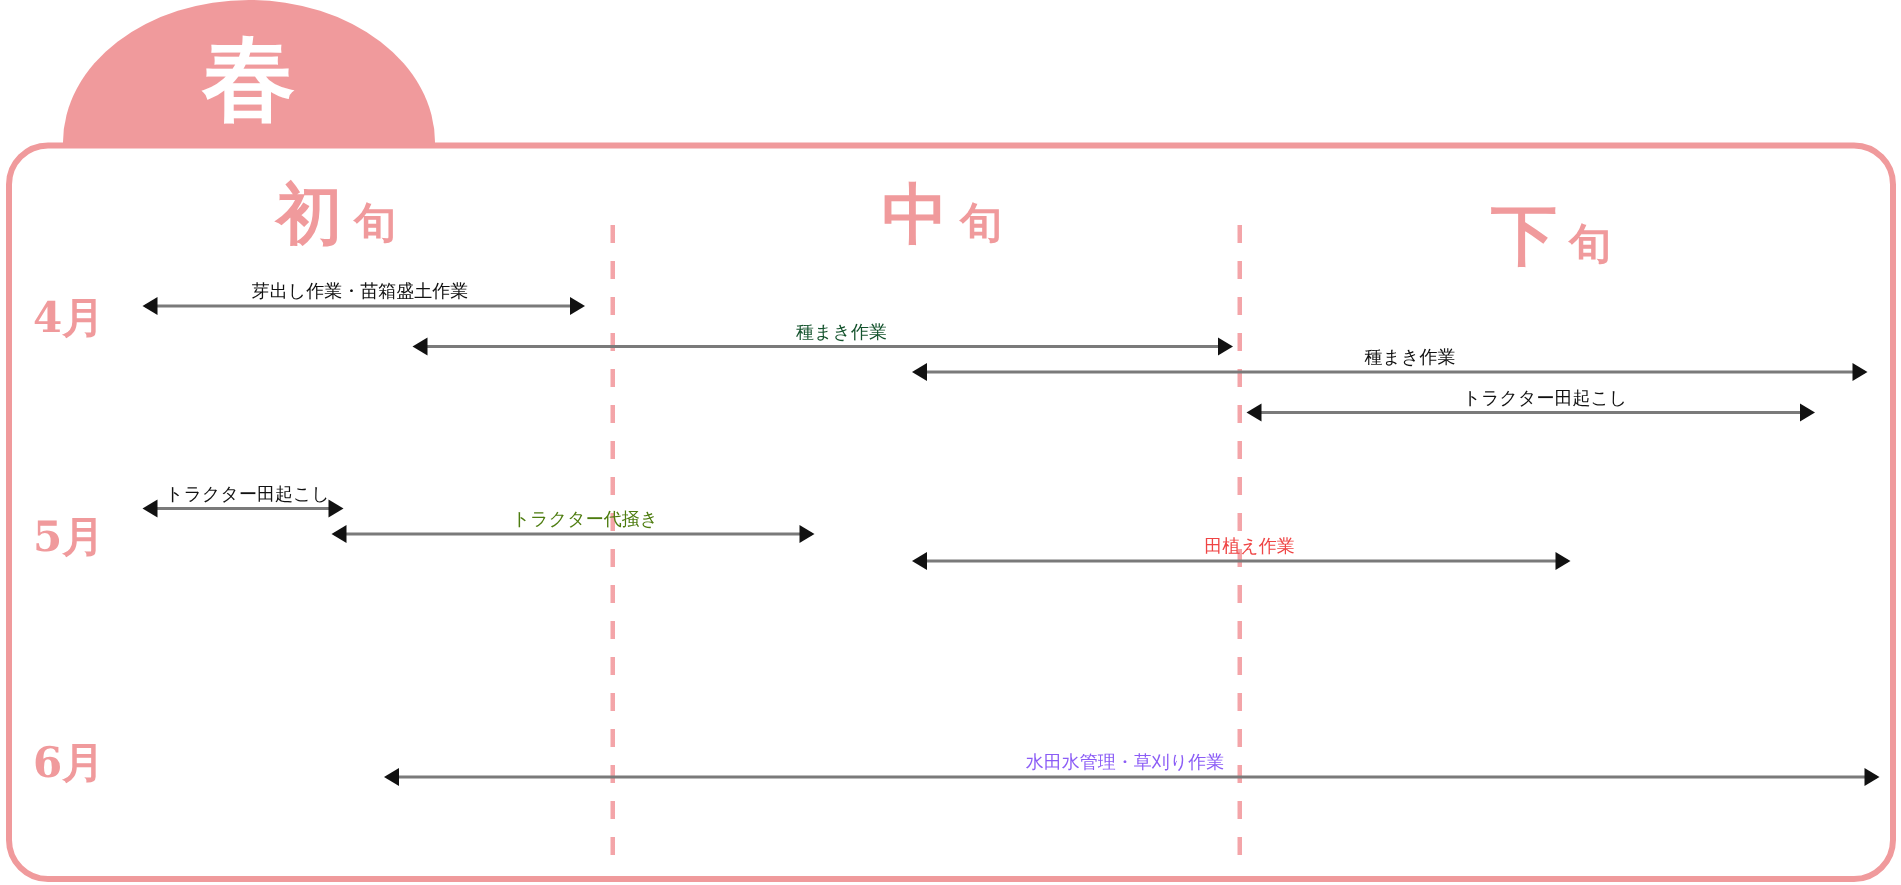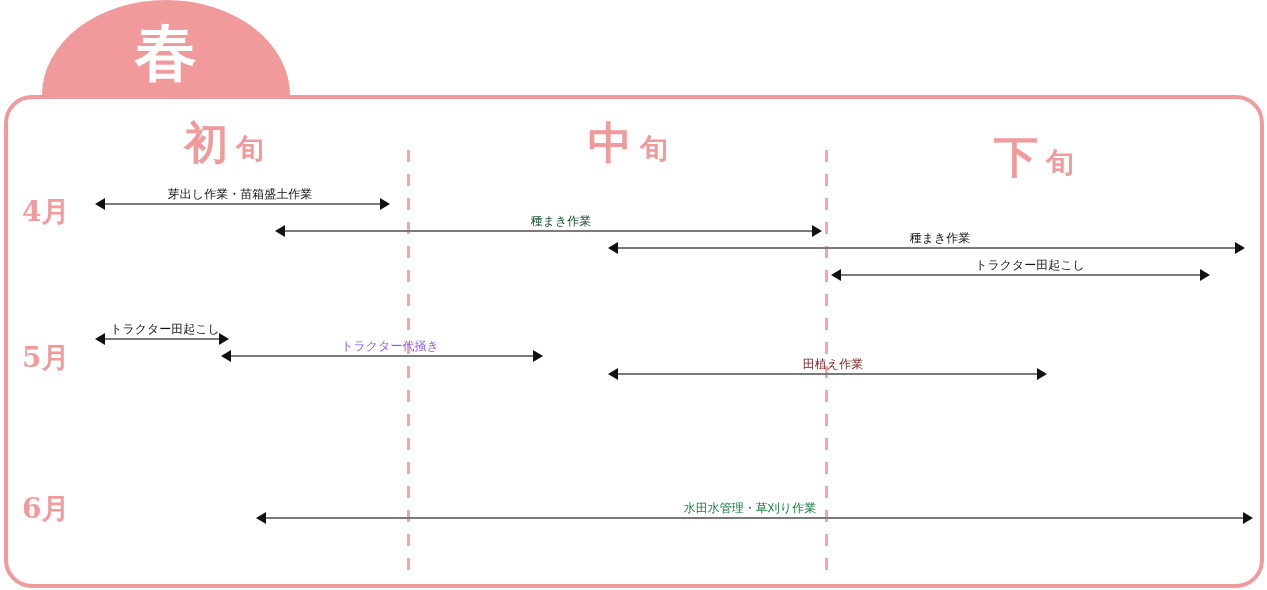--- a/index.html
+++ b/index.html
@@ -86,28 +86,28 @@
       <div class="task layer-task" style="left: 97px; width: 130px; top: 338px;">
         <div class="line" style="background: rgb(122, 122, 122);"></div>
         <div class="head-l"></div>
         <div class="head-r"></div>
         <div class="label" style="left: 68px; color: rgb(17, 17, 17);">トラクター田起こし</div>
       </div>
       <div class="task layer-task" style="left: 223px; width: 318px; top: 355px;">
         <div class="line" style="background: rgb(122, 122, 122);"></div>
         <div class="head-l"></div>
         <div class="head-r"></div>
-        <div class="label" style="left: 167px; color: #8b5cf6;">トラクター代掻き</div>
+        <div class="label" style="left: 167px; color: #4d7c0f;">トラクター代掻き</div>
       </div>
       <div class="task layer-task" style="left: 610px; width: 435px; top: 373px;">
         <div class="line" style="background: rgb(122, 122, 122);"></div>
         <div class="head-l"></div>
         <div class="head-r"></div>
-        <div class="label" style="left: 223px; color: #7f1d1d;">田植え作業</div>
+        <div class="label" style="left: 223px; color: #ef4444;">田植え作業</div>
       </div>
       <div class="task layer-task" style="left: 258px; width: 993px; top: 517px;">
         <div class="line" style="background: rgb(122, 122, 122);"></div>
         <div class="head-l"></div>
         <div class="head-r"></div>
-        <div class="label" style="left: 492px; color: #15803d; text-align: right;">水田水管理・草刈り作業</div>
+        <div class="label" style="left: 492px; color: #8b5cf6; text-align: right;">水田水管理・草刈り作業</div>
       </div>
     </div>
 </div>
 
 </body></html>

